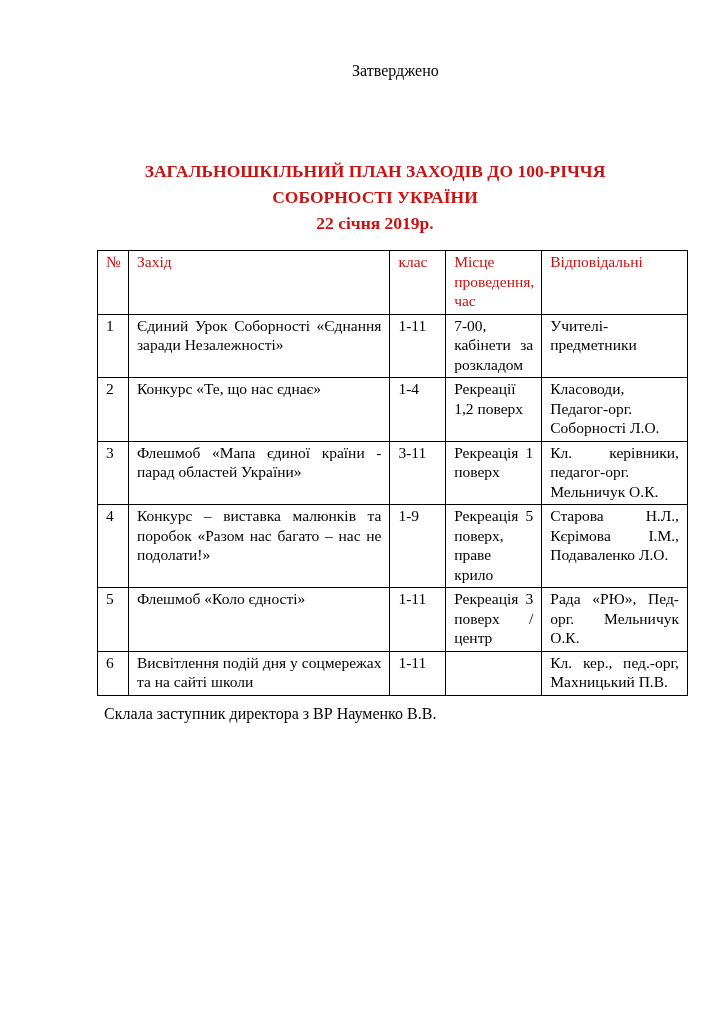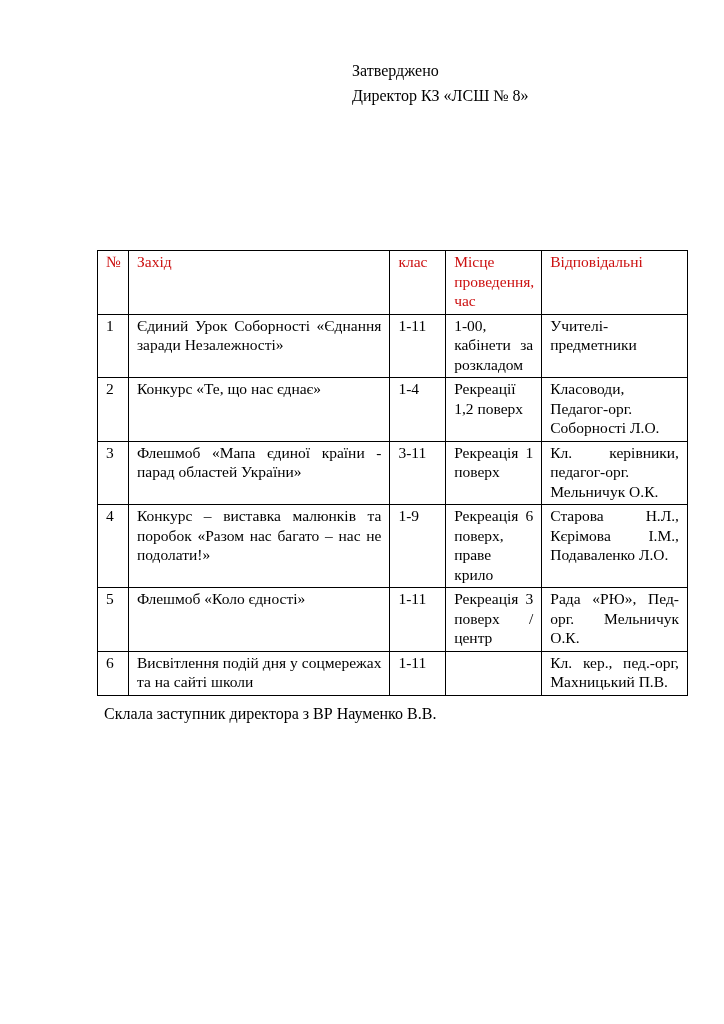--- a/index.html
+++ b/index.html
@@ -67,61 +67,65 @@
     font-size: 16px;
   }
 </style>
 </head>
 <body>
 
 <div class="page">
 
   <div class="approval-block">
     <div>Затверджено</div>
-    <div>Директор КЗ «ЛСШ № 8»</div>
   </div>
 
+  <div class="title-block">
+    <div>ЗАГАЛЬНОШКІЛЬНИЙ ПЛАН ЗАХОДІВ ДО 100-РІЧЧЯ</div>
+    <div>СОБОРНОСТІ УКРАЇНИ</div>
+    <div>22 січня 2019р.</div>
+  </div>
 
   <table class="plan-table">
     <thead>
       <tr>
           <th class="col-num">№</th>
           <th class="col-event">Захід</th>
           <th class="col-grades">клас</th>
           <th class="col-place">Місце проведення, час</th>
           <th class="col-responsible">Відповідальні</th>
         </tr>
     </thead>
     <tbody>
         <tr>
           <td class="col-num">1</td>
           <td class="col-event">Єдиний Урок Соборності «Єднання заради Незалежності»</td>
           <td class="col-grades">1-11</td>
-          <td class="col-place">1-00, кабінети за розкладом</td>
+          <td class="col-place">7-00, кабінети за розкладом</td>
           <td class="col-responsible">Учителі-предметники</td>
         </tr>
         <tr>
           <td class="col-num">2</td>
           <td class="col-event">Конкурс «Те, що нас єднає»</td>
           <td class="col-grades">1-4</td>
           <td class="col-place">Рекреації 1,2 поверх</td>
           <td class="col-responsible">Класоводи, Педагог-орг. Соборності Л.О.</td>
         </tr>
         <tr>
           <td class="col-num">3</td>
           <td class="col-event">Флешмоб «Мапа єдиної країни - парад областей України»</td>
           <td class="col-grades">3-11</td>
           <td class="col-place">Рекреація 1 поверх</td>
           <td class="col-responsible">Кл. керівники, педагог-орг. Мельничук О.К.</td>
         </tr>
         <tr>
           <td class="col-num">4</td>
           <td class="col-event">Конкурс – виставка малюнків та поробок «Разом нас багато – нас не подолати!»</td>
           <td class="col-grades">1-9</td>
-          <td class="col-place">Рекреація 6 поверх, праве крило</td>
+          <td class="col-place">Рекреація 5 поверх, праве крило</td>
           <td class="col-responsible">Старова Н.Л., Кєрімова І.М., Подаваленко Л.О.</td>
         </tr>
         <tr>
           <td class="col-num">5</td>
           <td class="col-event">Флешмоб «Коло єдності»</td>
           <td class="col-grades">1-11</td>
           <td class="col-place">Рекреація 3 поверх /центр</td>
           <td class="col-responsible">Рада «РЮ», Пед-орг. Мельничук О.К.</td>
         </tr>
         <tr>

